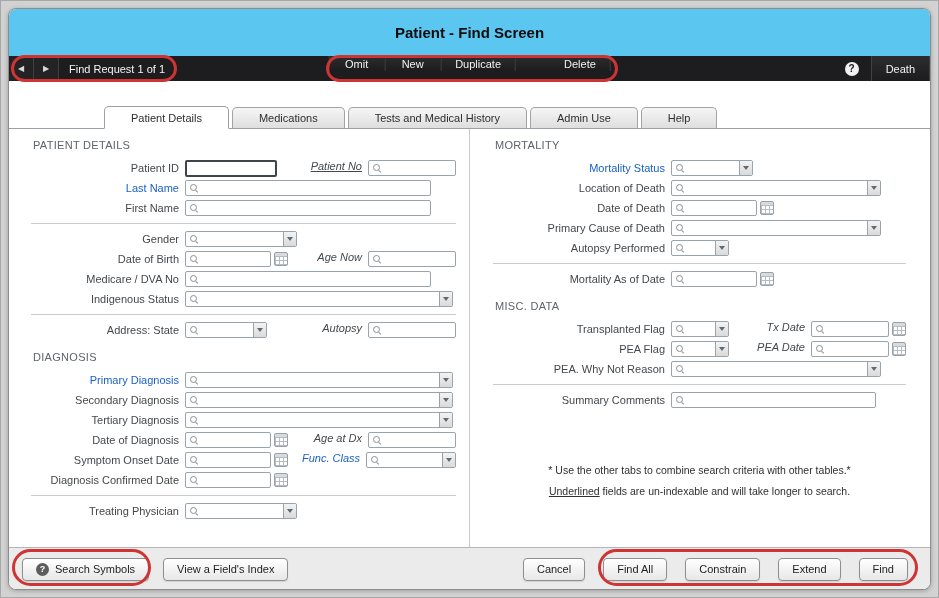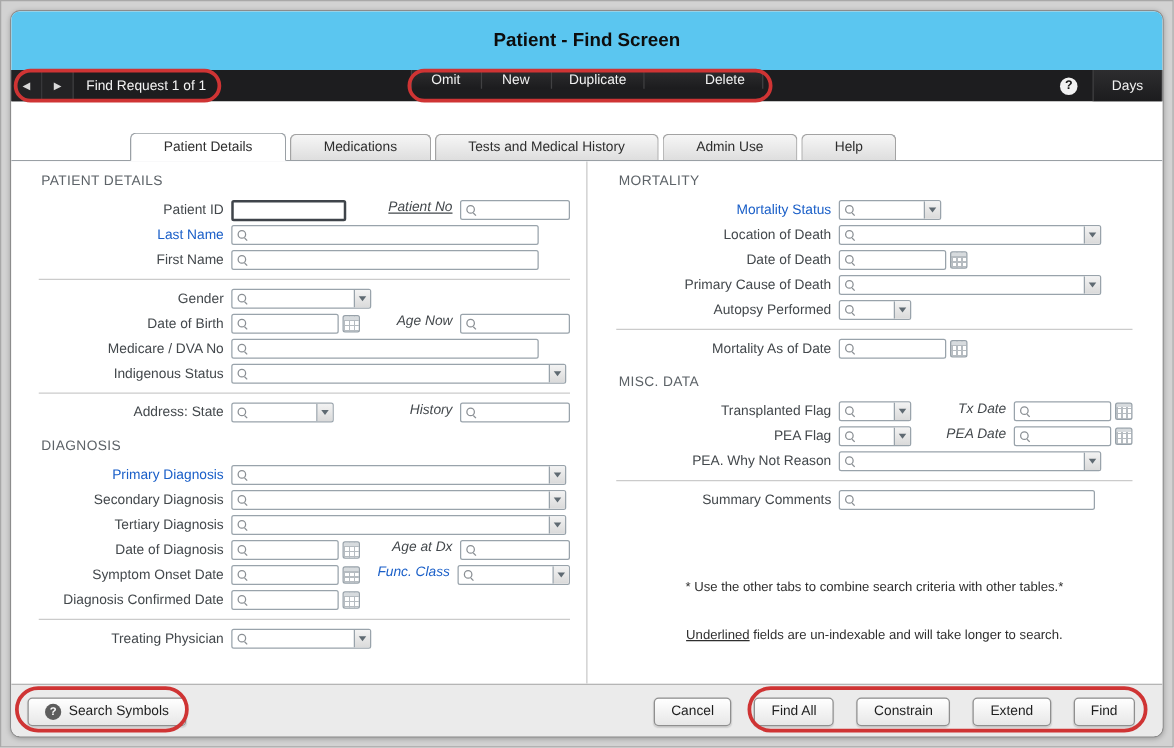--- a/index.html
+++ b/index.html
@@ -64,21 +64,21 @@
   .tri{width:0;height:0;border-left:3.5px solid transparent;border-right:3.5px solid transparent;border-top:4px solid #5f6a72;}
   .calbtn{width:14px;height:14px;margin-left:3px;border:1px solid #97a1a9;border-radius:2px;display:inline-block;cursor:pointer;
           background:linear-gradient(#d7dbde 0 3px,rgba(0,0,0,0) 3px),
                      repeating-linear-gradient(90deg,#b6bcc1 0 1px,rgba(0,0,0,0) 1px 4px),
                      repeating-linear-gradient(0deg,#b6bcc1 0 1px,rgba(0,0,0,0) 1px 4px),#fff;}
   .txt{height:17px;border:2px solid #3f444a;border-radius:2px;background:#fff;font:11px "Liberation Sans",sans-serif;
        padding:0 3px;outline:none;}
   .checkbox{width:13px;height:13px;border:1px solid #8c96a0;border-radius:2px;background:#fff;display:inline-block;cursor:pointer;}
 
   .notes{margin-top:56px;text-align:center;font-size:10.5px;color:#2f2f2f;}
-  .notes .n2{margin-top:26px;}
+  .notes .n2{margin-top:9px;}
   .undw{text-decoration:underline;}
 
   
   .footer{height:43px;background:#ebebeb;border-top:1px solid #b5b5b5;display:flex;align-items:center;
           justify-content:space-between;padding:0 22px 0 13px;}
   .f-left{display:flex;gap:14px;}
   .f-right{display:flex;gap:18px;}
   .btn{height:23px;display:inline-flex;align-items:center;justify-content:center;padding:0 13px;font-size:11px;color:#1e1e1e;
        background:linear-gradient(#ffffff,#e7e7e7);border:1px solid #8f8f8f;border-radius:4px;cursor:pointer;
        font-family:inherit;white-space:nowrap;box-shadow:0 1px 1px rgba(0,0,0,.12);}
@@ -113,21 +113,21 @@
         <span class="tb-navlabel">Find Request 1 of 1</span>
       </div>
       <div class="tb-center">
         <button class="tb-btn">Omit</button>
         <button class="tb-btn">New</button>
         <button class="tb-btn">Duplicate</button>
         <button class="tb-btn">Delete</button>
       </div>
       <div class="tb-right">
         <span class="help-circle">?</span>
-        <button class="tb-btn">Days</button>
+        <button class="tb-btn">Death</button>
       </div>
     </div>
 
     <div class="tabs-area">
       <div class="tabsbar">
         <div class="tab active">Patient Details</div>
         <div class="tab">Medications</div>
         <div class="tab">Tests and Medical History</div>
         <div class="tab">Admin Use</div>
         <div class="tab">Help</div>
@@ -220,21 +220,21 @@
             <span class="flabel">Address: State</span>
             <span class="ctl">
               <span class="fieldbox" style="width: 82px;">
                 <span class="mag"></span>
                 <span class="chevbox">
                   <span class="tri"></span>
                 </span>
               </span>
             </span>
             <span class="pair-right">
-              <span class="flabel">History</span>
+              <span class="flabel">Autopsy</span>
               <span class="ctl">
                 <span class="fieldbox" style="width: 88px;">
                   <span class="mag"></span>
                 </span>
               </span>
             </span>
           </div>
           <div class="sec">DIAGNOSIS</div>
           <div class="frow">
             <span class="flabel blue">Primary Diagnosis</span>
@@ -462,20 +462,21 @@
         </div>
       </div>
     </div>
 
     <div class="footer">
       <div class="f-left">
         <button class="btn">
             <span class="qbadge">?</span>
             <span>Search Symbols</span>
           </button>
+        <button class="btn">View a Field's Index</button>
       </div>
       <div class="f-right">
         <button class="btn">Cancel</button>
         <button class="btn">Find All</button>
         <button class="btn">Constrain</button>
         <button class="btn">Extend</button>
         <button class="btn">Find</button>
       </div>
     </div>
 

